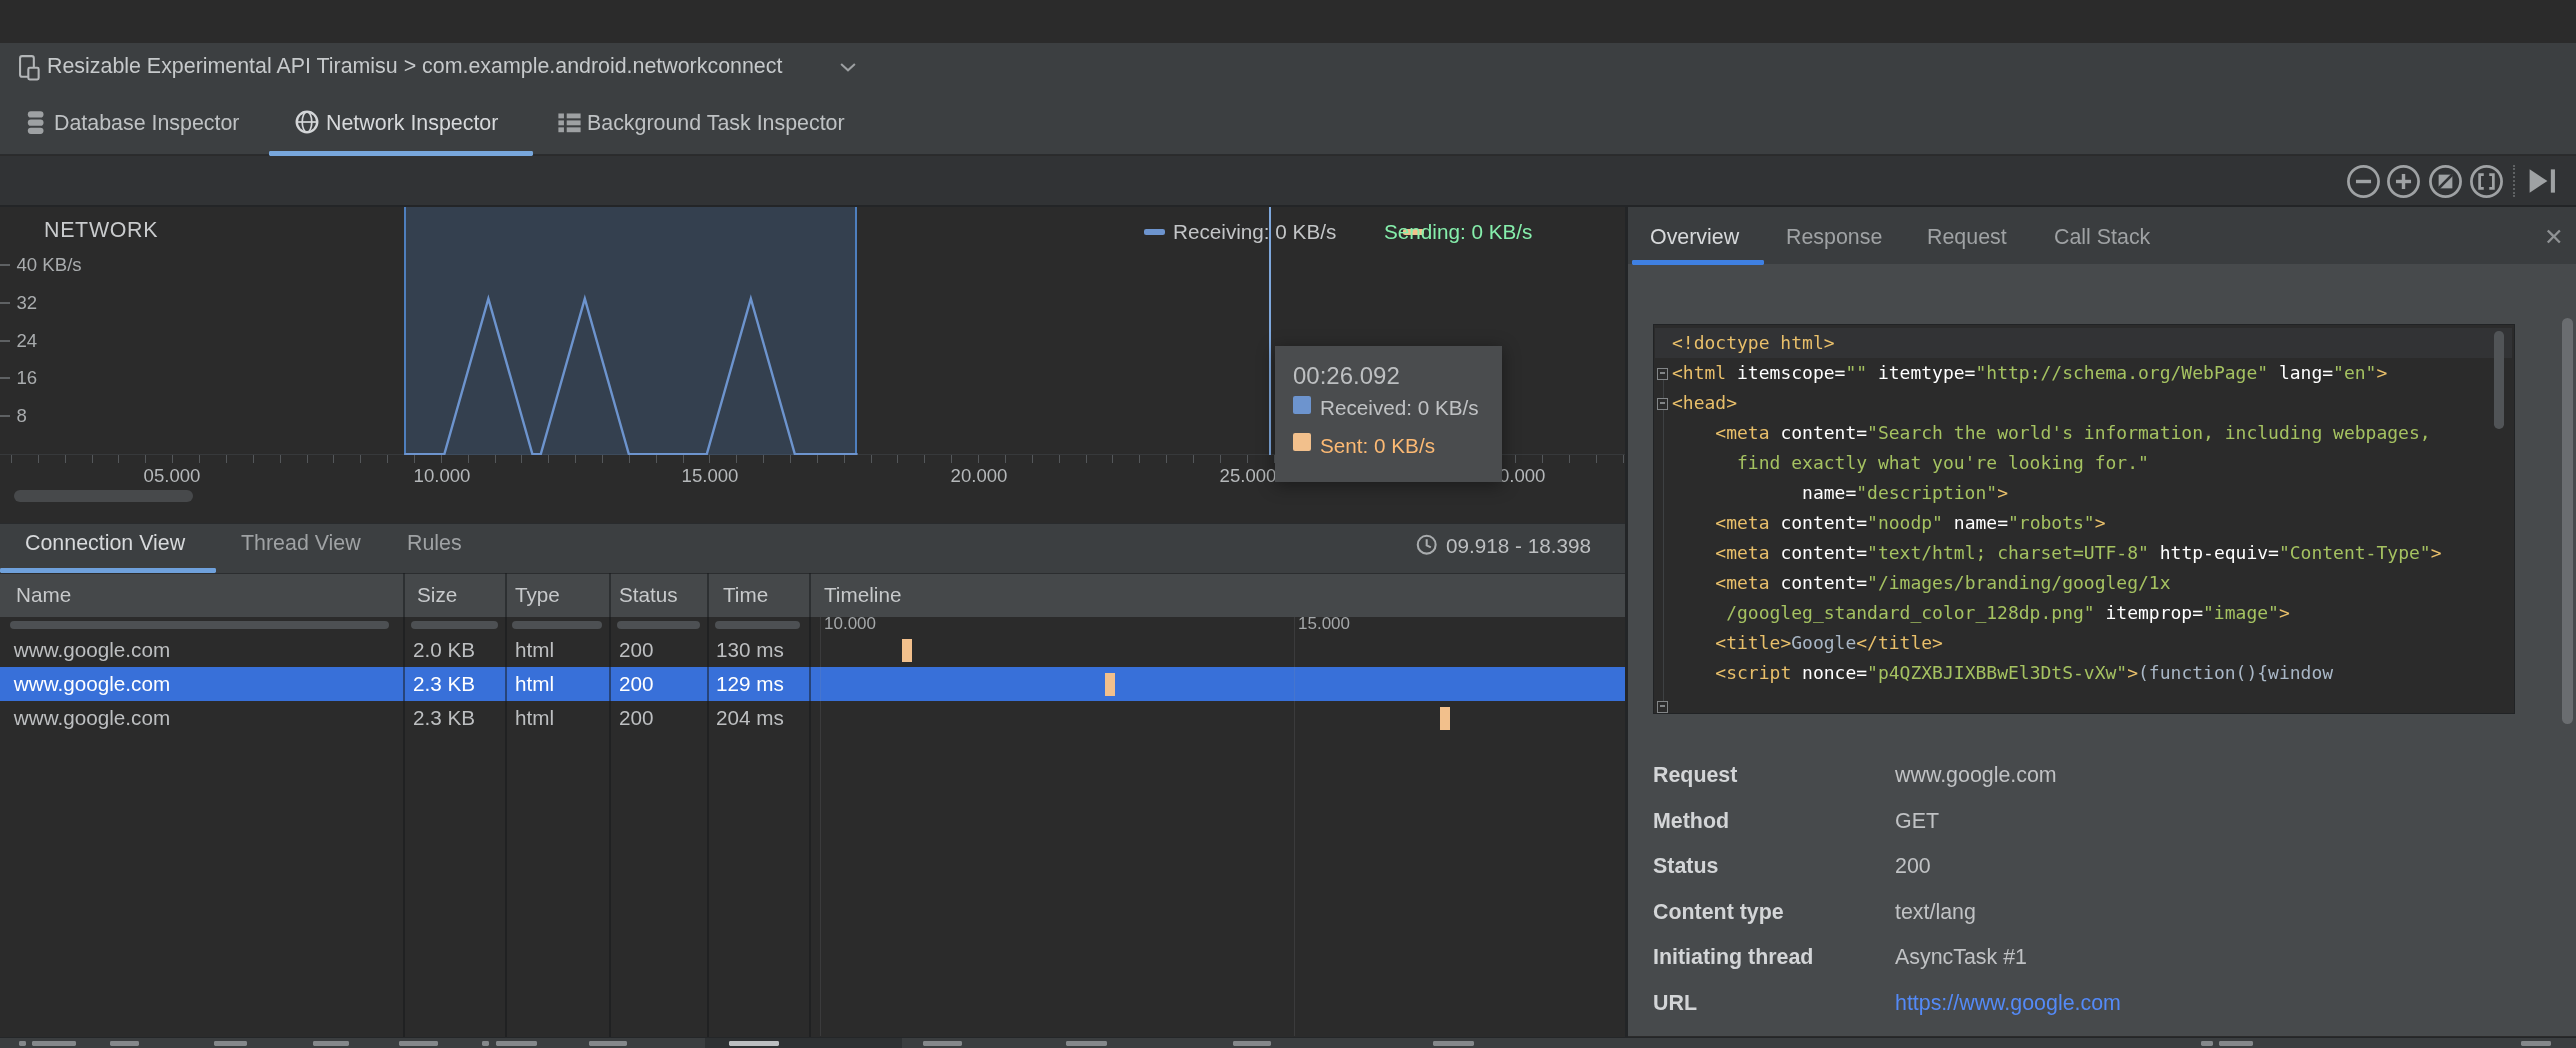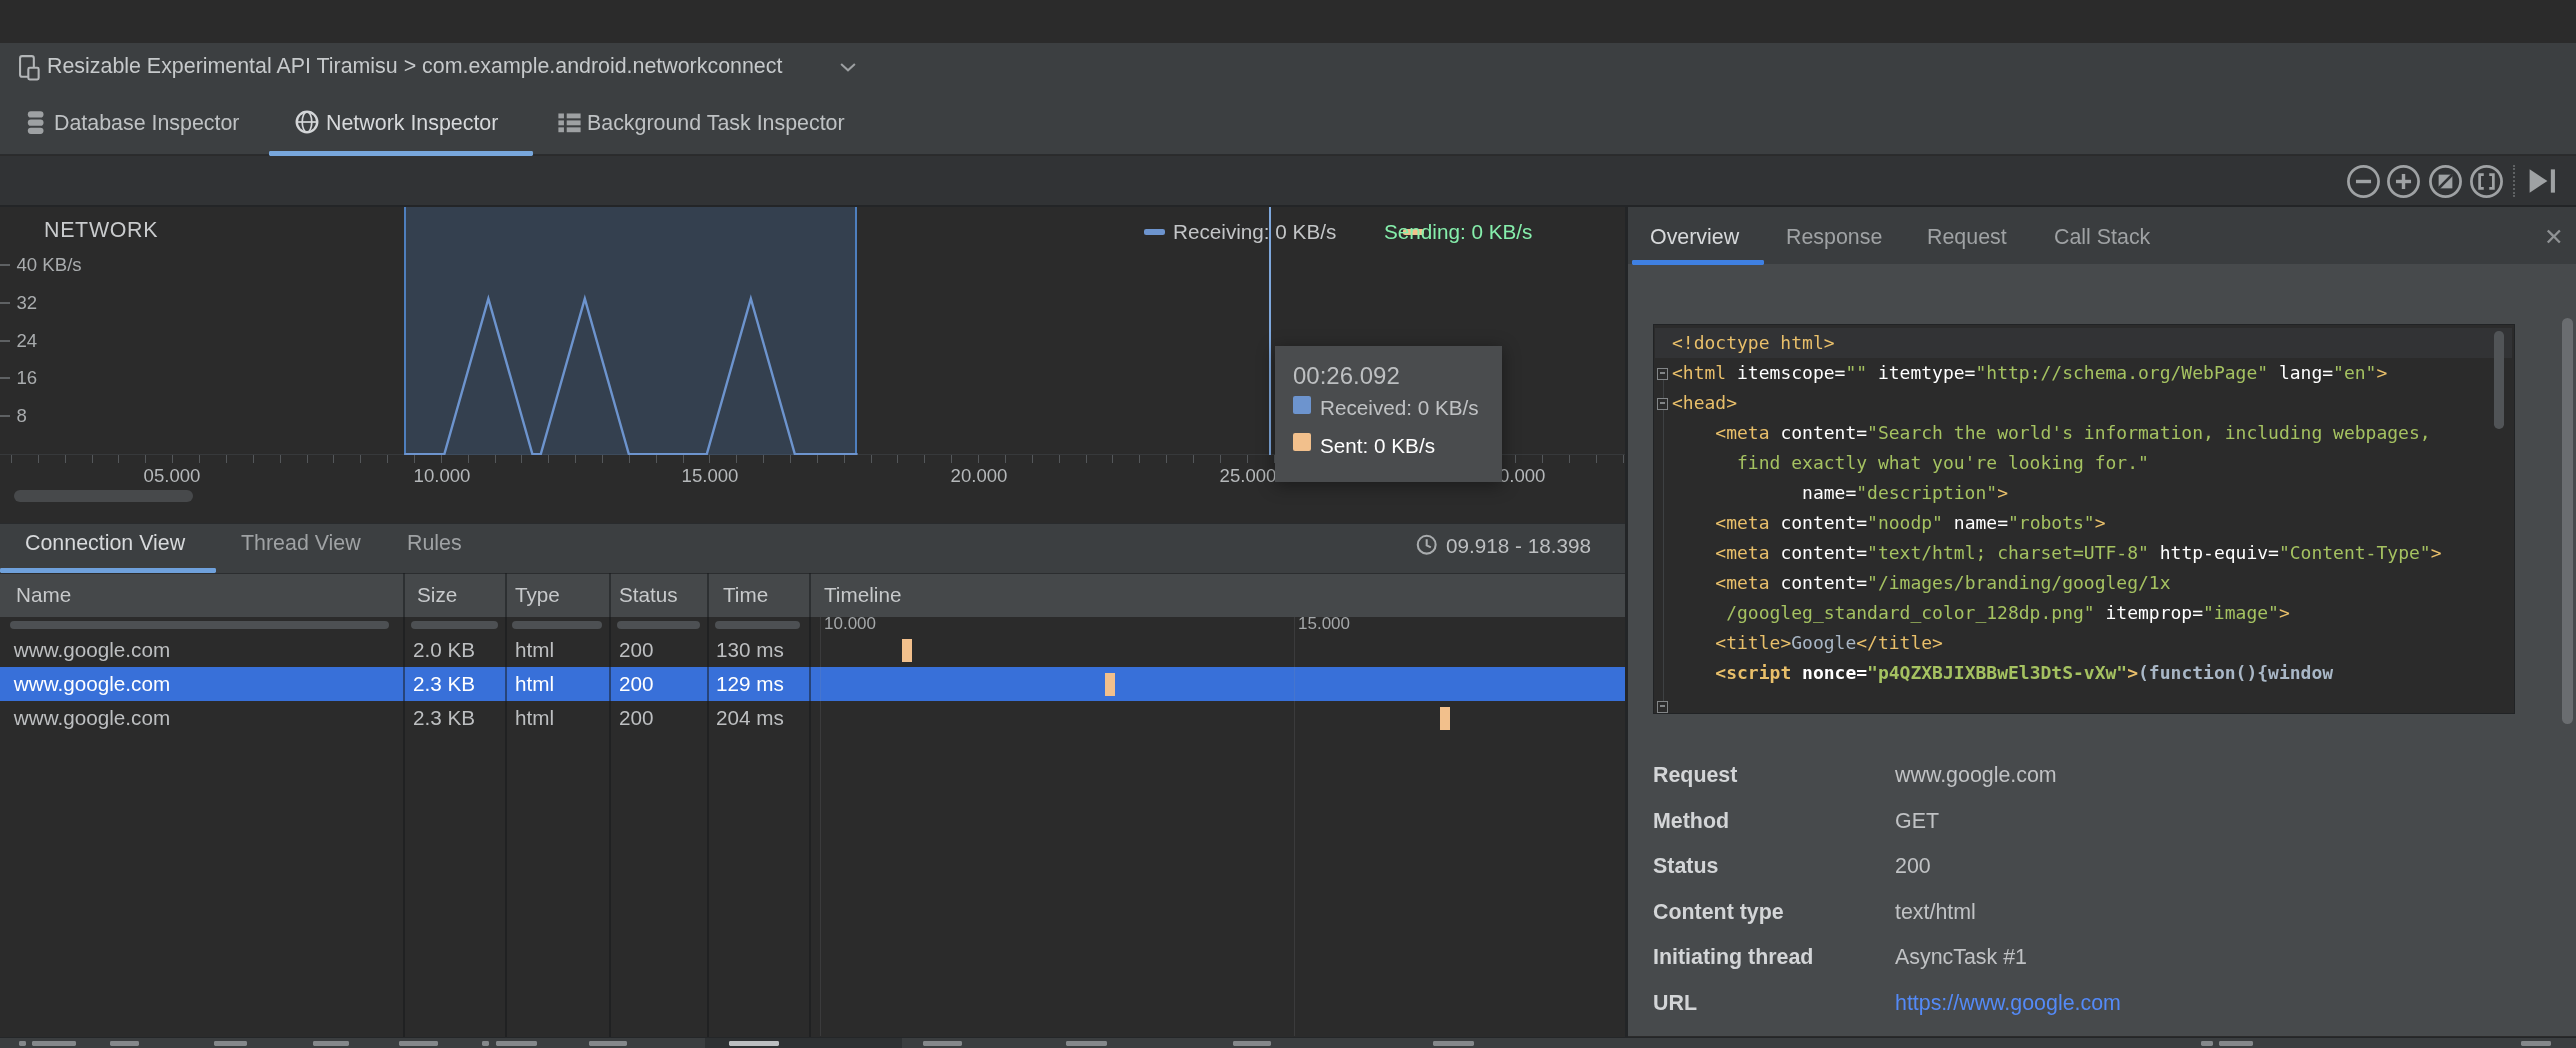--- a/index.html
+++ b/index.html
@@ -95,21 +95,21 @@
   <svg id="spikes-svg" style="left:0;top:207px;z-index:3" width="1627" height="248" viewBox="0 0 2362 360">
     <polyline id="spikes-line" fill="none" stroke-width="3.5" points="587,359 645,359 709,133 773,359 785,359 849,133 913,359 1026,359 1090,133 1154,359 1245,359" stroke="#6D94CE"></polyline>
   </svg>
   <div class="abs" style="left:0;top:454px;width:1627px;height:1.4px;background:#37393B"></div>
   <div class="abs" id="tooltip-vline" style="top: 207px; width: 2.1px; height: 248px; background: rgb(126, 167, 220); z-index: 20; left: 1269px;"></div>
   <div class="abs" id="tooltip-box" style="top: 346px; width: 227px; height: 136px; background: rgb(74, 76, 78); box-shadow: rgba(0, 0, 0, 0.4) 0px 2.8px 16.5px; z-index: 30; left: 1275px;">
     <span class="t f35" style="left:18px;top:18px;color:#BDBFC1">00:26.092</span>
     <div class="abs" style="left: 18px; top: 50px; width: 18px; height: 18px; border-radius: 2.1px; background: rgb(109, 148, 206);"></div>
     <span class="t f30" style="left:45px;top:52px;color:#C0C2C4">Received: 0 KB/s</span>
     <div class="abs" style="left: 18px; top: 87px; width: 18px; height: 18px; border-radius: 2.1px; background: rgb(242, 192, 140);"></div>
-    <span class="t f30" style="left:45px;top:90px;color:#ffffff">Sent: 0 KB/s</span>
+    <span class="t f30" style="left:45px;top:90px;color:#fdba74">Sent: 0 KB/s</span>
   </div>
   <div class="abs" style="left:13.8px;top:490px;width:179px;height:12.4px;border-radius:6.2px;background:#47494B"></div>
 
   <div class="abs" style="left:0;top:523px;width:1627px;height:50px;background:#3C3F41;border-top:1.4px solid #292B2D"></div>
   <span class="t f31 lit" style="left:25px;top:533px">Connection View</span>
   <div class="underline" style="left:0;top:568px;width:216px;background:#6FA1DC"></div>
   <span class="t f31 dim" style="left:241px;top:533px">Thread View</span>
   <span class="t f31 dim" style="left:407px;top:533px">Rules</span>
   <svg style="left:1415px;top:533px" width="23.4" height="23.4" viewBox="0 0 34 34">
     <circle cx="17" cy="17" r="13" fill="none" stroke="#A9ACAE" stroke-width="3"></circle>
@@ -210,34 +210,34 @@
         <div class="cl" style="position: relative;"><span class="tok-t">&lt;html </span><span class="tok-a">itemscope=</span><span class="tok-s">"" </span><span class="tok-a">itemtype=</span><span class="tok-s">"http://schema.org/WebPage" </span><span class="tok-a">lang=</span><span class="tok-s">"en"</span><span class="tok-t">&gt;</span></div>
         <div class="cl" style="position: relative;"><span class="tok-t">&lt;head&gt;</span></div>
         <div class="cl" style="position: relative;"><span class="tok-p">    </span><span class="tok-t">&lt;meta </span><span class="tok-a">content=</span><span class="tok-s">"Search the world's information, including webpages,</span></div>
         <div class="cl" style="position: relative;"><span class="tok-s">      find exactly what you're looking for."</span></div>
         <div class="cl" style="position: relative;"><span class="tok-p">            </span><span class="tok-a">name=</span><span class="tok-s">"description"</span><span class="tok-t">&gt;</span></div>
         <div class="cl" style="position: relative;"><span class="tok-p">    </span><span class="tok-t">&lt;meta </span><span class="tok-a">content=</span><span class="tok-s">"noodp" </span><span class="tok-a">name=</span><span class="tok-s">"robots"</span><span class="tok-t">&gt;</span></div>
         <div class="cl" style="position: relative;"><span class="tok-p">    </span><span class="tok-t">&lt;meta </span><span class="tok-a">content=</span><span class="tok-s">"text/html; charset=UTF-8" </span><span class="tok-a">http-equiv=</span><span class="tok-s">"Content-Type"</span><span class="tok-t">&gt;</span></div>
         <div class="cl" style="position: relative;"><span class="tok-p">    </span><span class="tok-t">&lt;meta </span><span class="tok-a">content=</span><span class="tok-s">"/images/branding/googleg/1x</span></div>
         <div class="cl" style="position: relative;"><span class="tok-s">     /googleg_standard_color_128dp.png" </span><span class="tok-a">itemprop=</span><span class="tok-s">"image"</span><span class="tok-t">&gt;</span></div>
         <div class="cl" style="position: relative;"><span class="tok-p">    </span><span class="tok-t">&lt;title&gt;</span><span class="tok-p">Google</span><span class="tok-t">&lt;/title&gt;</span></div>
-        <div class="cl" style="position: relative; font-weight: bold;"><span class="tok-p">    </span><span class="tok-t">&lt;script </span><span class="tok-a">nonce=</span><span class="tok-s">"p4QZXBJIXBBwEl3DtS-vXw"</span><span class="tok-t">&gt;</span><span class="tok-p">(function(){window</span></div>
+        <div class="cl" style="position: relative;"><span class="tok-p">    </span><span class="tok-t">&lt;script </span><span class="tok-a">nonce=</span><span class="tok-s">"p4QZXBJIXBBwEl3DtS-vXw"</span><span class="tok-t">&gt;</span><span class="tok-p">(function(){window</span></div>
       </div>
     <div class="abs" style="left:840px;top:5.5px;width:10.3px;height:98px;border-radius:4.8px;background:#515457"></div>
   </div>
   <div class="abs" style="left:2562px;top:318px;width:11px;height:406px;border-radius:5.5px;background:#6A6D70"></div>
   <div id="detail-fields">
       <span class="t f31 bold" style="left: 1653px; top: 765px; color: rgb(211, 213, 215);">Request</span>
       <span class="t f31" style="left: 1895px; top: 765px; color: rgb(192, 194, 196);">www.google.com</span>
       <span class="t f31 bold" style="left: 1653px; top: 811px; color: rgb(211, 213, 215);">Method</span>
       <span class="t f31" style="left: 1895px; top: 811px; color: rgb(192, 194, 196);">GET</span>
       <span class="t f31 bold" style="left: 1653px; top: 856px; color: rgb(211, 213, 215);">Status</span>
       <span class="t f31" style="left: 1895px; top: 856px; color: rgb(192, 194, 196);">200</span>
       <span class="t f31 bold" style="left: 1653px; top: 902px; color: rgb(211, 213, 215);">Content type</span>
-      <span class="t f31" style="left: 1895px; top: 902px; color: rgb(192, 194, 196);">text/html</span>
+      <span class="t f31" style="left: 1895px; top: 902px; color: rgb(192, 194, 196);">text/lang</span>
       <span class="t f31 bold" style="left: 1653px; top: 947px; color: rgb(211, 213, 215);">Initiating thread</span>
       <span class="t f31" style="left: 1895px; top: 947px; color: rgb(192, 194, 196);">AsyncTask #1</span>
       <span class="t f31 bold" style="left: 1653px; top: 993px; color: rgb(211, 213, 215);">URL</span>
       <span class="t f31" style="left: 1895px; top: 993px; color: rgb(84, 138, 247);">https://www.google.com</span>
     </div>
 
 <div class="abs" style="left: 0px; top: 264px; width: 9.6px; height: 2.1px; background: rgb(94, 97, 99); z-index: 4;"></div>
     <span class="t f27" style="left: 16.5px; top: 256px; color: rgb(169, 172, 174); z-index: 4;">40 KB/s</span>
     <div class="abs" style="left: 0px; top: 302px; width: 9.6px; height: 2.1px; background: rgb(94, 97, 99); z-index: 4;"></div>
     <span class="t f27" style="left: 16.5px; top: 294px; color: rgb(169, 172, 174); z-index: 4;">32</span>

